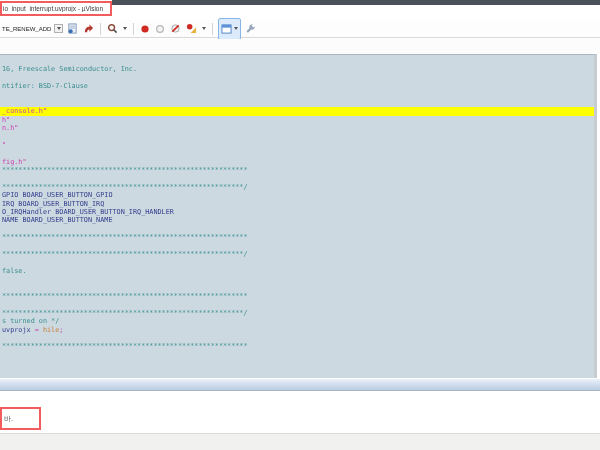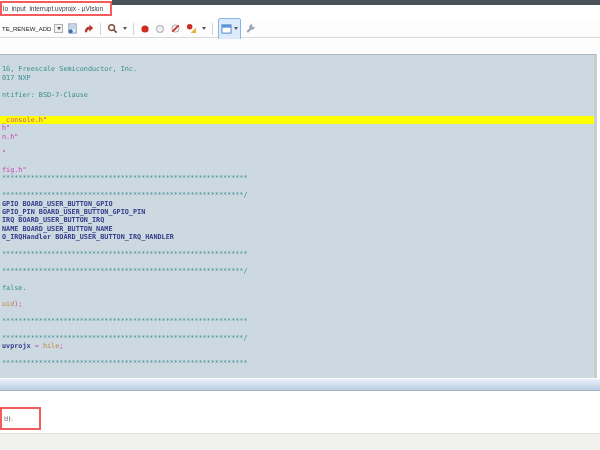--- a/index.html
+++ b/index.html
@@ -27,21 +27,21 @@
 
   
   .gap-band{position:absolute;left:0;top:39px;width:600px;height:14px;background:#fcfcfc;}
   .editor{position:absolute;left:0;top:54px;width:597px;height:324px;background:#ccd9e1;
     border-top:1px solid #aab6c2;border-right:3px solid #c7ccd1;box-sizing:border-box;overflow:hidden;
     font-family:"DejaVu Sans Mono","Liberation Mono",monospace;font-size:6.8px;}
   .code-line{height:8.4px;line-height:8.4px;white-space:pre;padding-left:2px;}
   .code-line.hl{background:#ffff00;}
   .c-comment{color:#3a8e8e;}
   .c-string{color:#cc3fae;}
-  .c-macro{color:#333d8c;font-weight:bold;}
+  .c-macro{color:#333d8c;}
   .c-keyword{color:#c8823c;}
   .c-punct{color:#cc3fae;}
 
   
   .hscroll-band{position:absolute;left:0;top:378px;width:600px;height:13px;
     background:linear-gradient(#eaf1f9,#b9cde2);border-top:1px solid #ffffff;
     border-bottom:1px solid #a8b4c2;box-sizing:border-box;}
   .lower-area{position:absolute;left:0;top:392px;width:600px;height:41px;background:#ffffff;}
   .bottom-annotation{position:absolute;left:0;top:407px;width:41px;height:23px;
     border:2px solid #f25c5c;box-sizing:border-box;display:flex;align-items:center;background:#fff;}
@@ -136,52 +136,50 @@
           </svg></span>
     </span>
   </div>
 
   <div class="gap-band"></div>
 
   <div class="editor">
     <div style="padding-top:2px;">
         <div class="code-line"></div>
         <div class="code-line"><span class="c-comment">16, Freescale Semiconductor, Inc.</span></div>
-        <div class="code-line"><span class="c-comment">017 NXP</span></div>
         <div class="code-line"></div>
         <div class="code-line"><span class="c-comment">ntifier: BSD-7-Clause</span></div>
         <div class="code-line"></div>
         <div class="code-line"></div>
         <div class="code-line hl"><span class="c-string">_console.h"</span></div>
         <div class="code-line"><span class="c-string">h"</span></div>
         <div class="code-line"><span class="c-string">n.h"</span></div>
         <div class="code-line"></div>
         <div class="code-line"><span class="c-string">"</span></div>
         <div class="code-line"></div>
         <div class="code-line"><span class="c-string">fig.h"</span></div>
         <div class="code-line"><span class="c-comment">************************************************************</span></div>
         <div class="code-line"></div>
         <div class="code-line"><span class="c-comment">***********************************************************/</span></div>
         <div class="code-line"><span class="c-macro">GPIO BOARD_USER_BUTTON_GPIO</span></div>
-        <div class="code-line"><span class="c-macro">GPIO_PIN BOARD_USER_BUTTON_GPIO_PIN</span></div>
         <div class="code-line"><span class="c-macro">IRQ BOARD_USER_BUTTON_IRQ</span></div>
+        <div class="code-line"><span class="c-macro">O_IRQHandler BOARD_USER_BUTTON_IRQ_HANDLER</span></div>
         <div class="code-line"><span class="c-macro">NAME BOARD_USER_BUTTON_NAME</span></div>
-        <div class="code-line"><span class="c-macro">O_IRQHandler BOARD_USER_BUTTON_IRQ_HANDLER</span></div>
         <div class="code-line"></div>
         <div class="code-line"><span class="c-comment">************************************************************</span></div>
         <div class="code-line"></div>
         <div class="code-line"><span class="c-comment">***********************************************************/</span></div>
         <div class="code-line"></div>
         <div class="code-line"><span class="c-comment">false.</span></div>
         <div class="code-line"></div>
-        <div class="code-line"><span class="c-keyword">oid</span><span class="c-punct">);</span></div>
         <div class="code-line"></div>
         <div class="code-line"><span class="c-comment">************************************************************</span></div>
         <div class="code-line"></div>
         <div class="code-line"><span class="c-comment">***********************************************************/</span></div>
+        <div class="code-line"><span class="c-comment">s turned on */</span></div>
         <div class="code-line"><span class="c-macro">uvprojx </span><span class="c-punct">= </span><span class="c-keyword">hile</span><span class="c-punct">;</span></div>
         <div class="code-line"></div>
         <div class="code-line"><span class="c-comment">************************************************************</span></div>
       </div>
   </div>
 
   <div class="hscroll-band"></div>
   <div class="lower-area"></div>
   <div class="bottom-annotation">
     <span class="bottom-annotation-text">바.</span>

